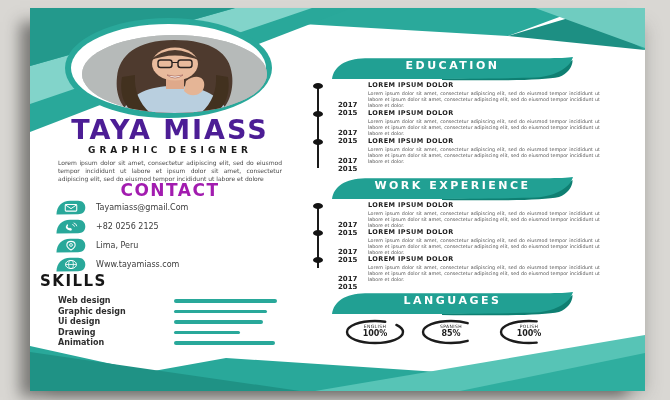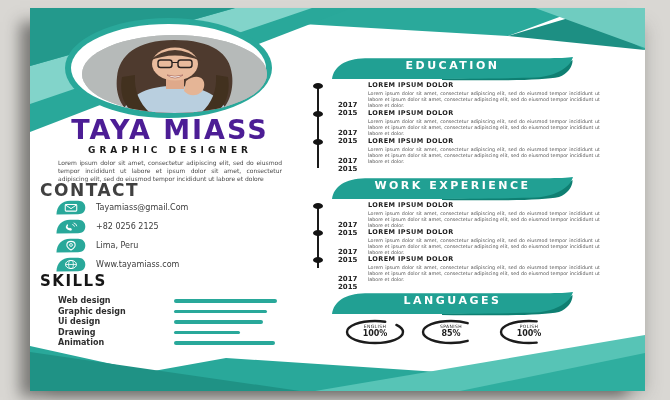--- a/index.html
+++ b/index.html
@@ -14,21 +14,21 @@
     box-shadow:-14px 10px 14px -4px rgba(45,45,43,.55), 8px 10px 16px -8px rgba(80,80,78,.35);
   }
   .decor{position:absolute;left:0;top:0;width:615px;height:383px;}
   
   .photo-ring{position:absolute;left:35px;top:10px;width:207px;height:100px;border-radius:50%;background:#29a89a;}
   .photo-white{position:absolute;left:6px;top:6px;width:195px;height:88px;border-radius:50%;background:#ffffff;}
   .photo-clip{position:absolute;left:11px;top:11px;width:185px;height:78px;border-radius:50%;overflow:hidden;background:#b6bab9;}
   .name{position:absolute;left:10px;top:106px;width:260px;text-align:center;font-size:27px;font-weight:bold;letter-spacing:2px;color:#4c1d95;}
   .role{position:absolute;left:10px;top:137px;width:260px;text-align:center;font-size:9px;font-weight:bold;letter-spacing:4px;color:#1a1a1a;}
   .summary{position:absolute;left:28px;top:151px;width:224px;font-size:6px;line-height:1.3;color:#4a4a4a;text-align:justify;}
-  .h-contact{position:absolute;left:10px;top:172px;width:260px;text-align:left;font-size:17px;font-weight:bold;letter-spacing:1.5px;color:#404040;}
+  .h-contact{position:absolute;left:10px;top:172px;width:260px;text-align:center;font-size:17px;font-weight:bold;letter-spacing:1.5px;color:#a21caf;}
   .c-row{position:absolute;left:25px;width:240px;height:15px;}
   .c-chip{position:absolute;left:0;top:0;width:32px;height:15px;}
   .c-text{position:absolute;left:41px;top:0;line-height:15px;font-size:8px;color:#3b3b3b;}
   .h-skills{position:absolute;left:10px;top:264px;width:260px;text-align:left;font-size:15px;font-weight:bold;letter-spacing:1.5px;color:#161616;}
   .s-row{position:absolute;left:28px;width:230px;height:9px;text-decoration:underline;}
   .s-label{position:absolute;left:0;top:0;font-size:8px;font-weight:bold;color:#2e2e2e;line-height:9px;}
   .s-bar{position:absolute;left:116px;top:3px;height:3.5px;border-radius:2px;background:#29a89a;}
   
   .banner{position:absolute;left:302px;width:241px;height:22px;}
   .banner svg{position:absolute;left:0;top:0;}

